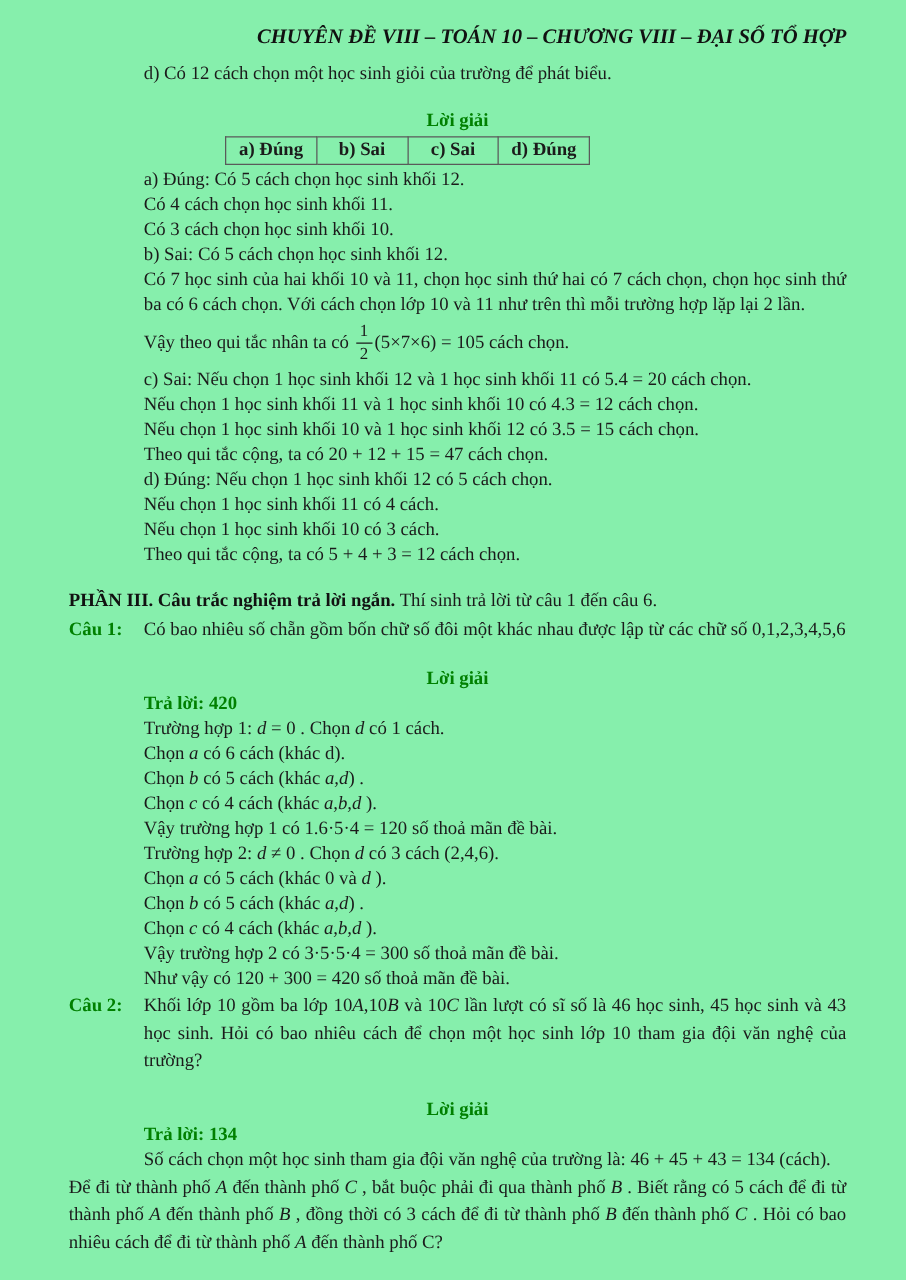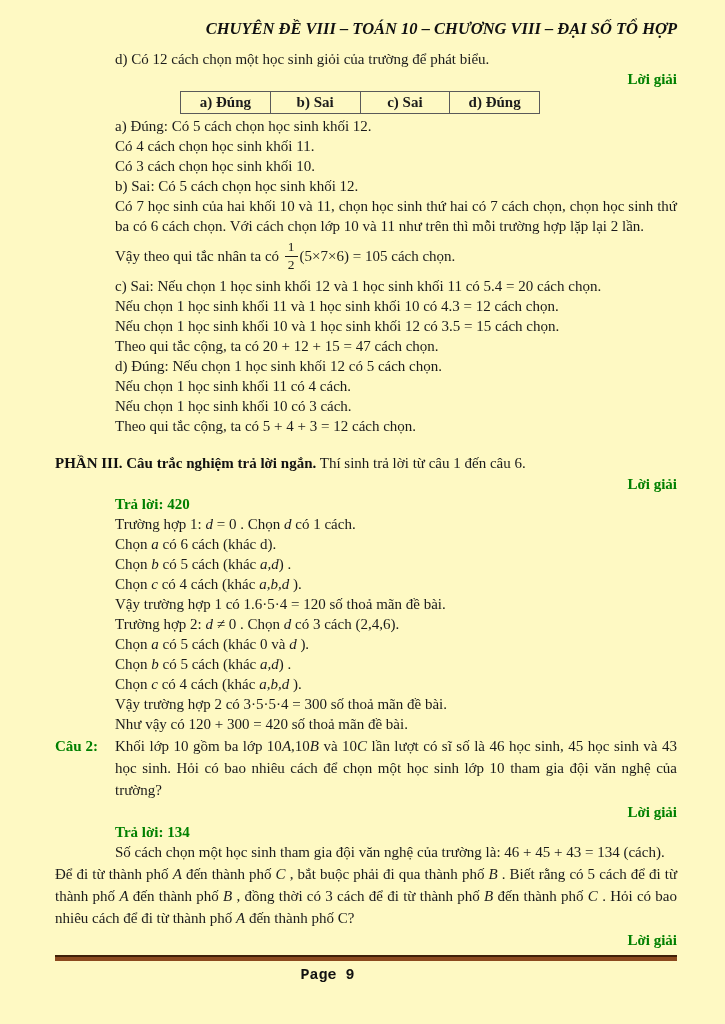--- a/index.html
+++ b/index.html
@@ -1,31 +1,31 @@
 <!DOCTYPE html>
 <html><head>
 <meta charset="utf-8">
 <style>
   html,body{margin:0;padding:0;background:#ffffff;}
   .page{
     width:725px;height:1024px;box-sizing:border-box;
     padding:18px 48px 0 55px;
     font-family:"Liberation Serif","DejaVu Serif",serif;
     font-size:15px;color:#1b1b1b;position:relative;overflow:hidden;
-    background:#fef9c3;
+    background:#86efac;
   }
   .hdr{
     text-align:right;font-weight:bold;font-style:italic;
     font-size:16.5px;line-height:21px;margin-bottom:10px;color:#111;
   }
   .line{margin-left:60px;line-height:20px;}
   .just{text-align:justify;}
-  .center{text-align:right;margin-left:0;}
+  .center{text-align:center;margin-left:0;margin-top:18px;}
   .green{color:#008000;font-weight:bold;}
-  .ans-table{border-collapse:collapse;margin:2px 0 2px 125px;width:360px;table-layout:fixed;}
+  .ans-table{border-collapse:collapse;margin:2px 0 2px 125px;width:292px;table-layout:fixed;}
   .ans-table td{
     border:1px solid #5a5a5a;text-align:center;font-weight:bold;
     height:21px;padding:0;font-size:15px;
   }
   .frac-line{display:flex;align-items:center;height:40px;white-space:pre-wrap;}
   .frac{
     display:inline-flex;flex-direction:column;align-items:center;
     line-height:1.05;margin:0 2px;font-size:13.5px;vertical-align:middle;
   }
   .frac .num{border-bottom:1px solid #1b1b1b;padding:0 3px 1px;}
@@ -64,20 +64,24 @@
       <div class="line frac-line">Vậy theo qui tắc nhân ta có <span class="frac"><span class="num">1</span><span class="den">2</span></span>(5×7×6) = 105 cách chọn.</div>
       <div class="line">c) Sai: Nếu chọn 1 học sinh khối 12 và 1 học sinh khối 11 có 5.4 = 20 cách chọn.</div>
       <div class="line">Nếu chọn 1 học sinh khối 11 và 1 học sinh khối 10 có 4.3 = 12 cách chọn.</div>
       <div class="line">Nếu chọn 1 học sinh khối 10 và 1 học sinh khối 12 có 3.5 = 15 cách chọn.</div>
       <div class="line">Theo qui tắc cộng, ta có 20 + 12 + 15 = 47 cách chọn.</div>
       <div class="line">d) Đúng: Nếu chọn 1 học sinh khối 12 có 5 cách chọn.</div>
       <div class="line">Nếu chọn 1 học sinh khối 11 có 4 cách.</div>
       <div class="line">Nếu chọn 1 học sinh khối 10 có 3 cách.</div>
       <div class="line">Theo qui tắc cộng, ta có 5 + 4 + 3 = 12 cách chọn.</div>
       <div class="section"><b>PHẦN III. Câu trắc nghiệm trả lời ngắn.</b> Thí sinh trả lời từ câu 1 đến câu 6.</div>
+      <div class="question">
+        <div class="q-label">Câu 1:</div>
+        <div class="q-text">Có bao nhiêu số chẵn gồm bốn chữ số đôi một khác nhau được lập từ các chữ số 0,1,2,3,4,5,6</div>
+      </div>
       <div class="line center green">Lời giải</div>
       <div class="line green">Trả lời: 420</div>
       <div class="line">Trường hợp 1: <i>d</i> = 0 . Chọn <i>d</i> có 1 cách.</div>
       <div class="line">Chọn <i>a</i> có 6 cách (khác d).</div>
       <div class="line">Chọn <i>b</i> có 5 cách (khác <i>a,d</i>) .</div>
       <div class="line">Chọn <i>c</i> có 4 cách (khác <i>a,b,d</i> ).</div>
       <div class="line">Vậy trường hợp 1 có 1.6·5·4 = 120 số thoả mãn đề bài.</div>
       <div class="line">Trường hợp 2: <i>d</i> ≠ 0 . Chọn <i>d</i> có 3 cách (2,4,6).</div>
       <div class="line">Chọn <i>a</i> có 5 cách (khác 0 và <i>d</i> ).</div>
       <div class="line">Chọn <i>b</i> có 5 cách (khác <i>a,d</i>) .</div>

